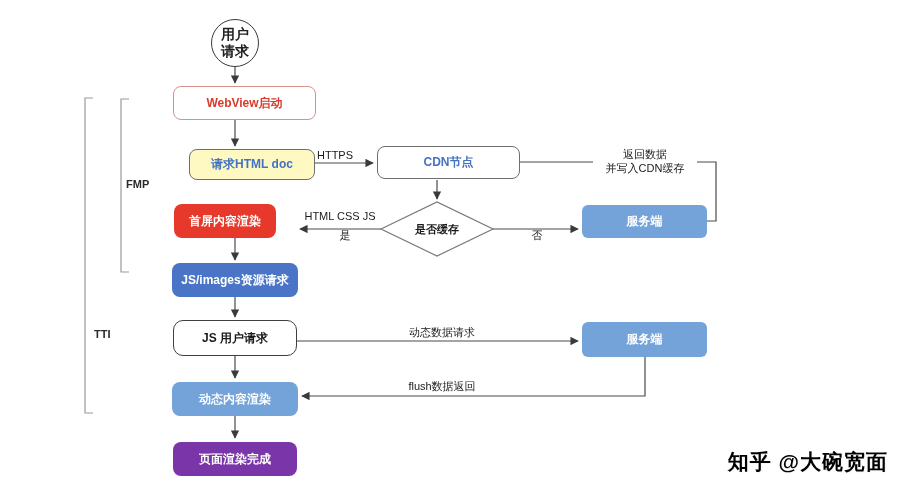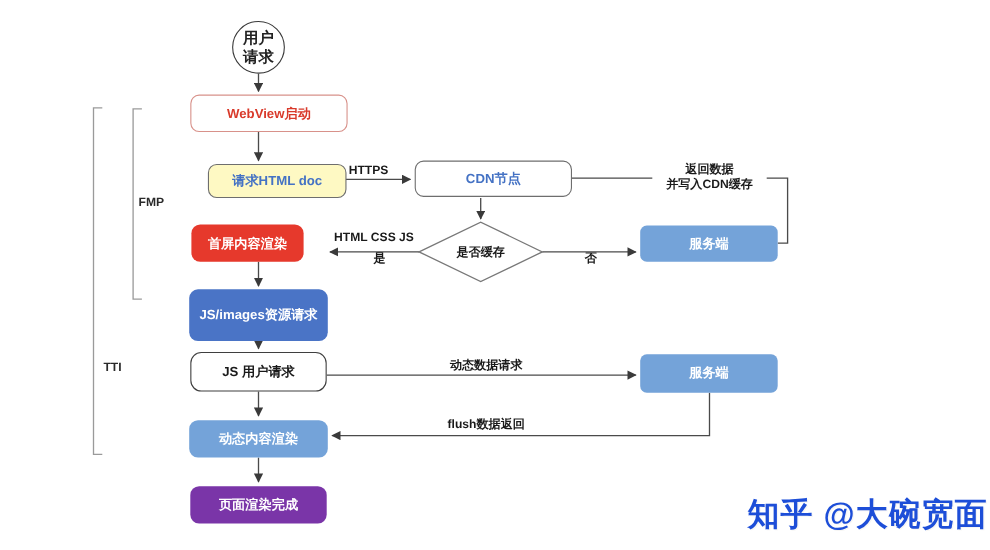--- a/index.html
+++ b/index.html
@@ -31,59 +31,59 @@
     border:1.5px solid #6e6e6e;color:var(--blue-text);
   }
   .node-firstscreen{
     left:174px;top:204px;width:102px;height:34px;background:var(--red-fill);color:#fff;
   }
   .node-server1{
     left:582px;top:205px;width:125px;height:33px;background:var(--lightblue-fill);
     color:#fff;border-radius:6px;
   }
   .node-jsimages{
-    left:172px;top:263px;width:126px;height:47px;background:var(--blue-fill);color:#fff;
+    left:172px;top:263px;width:126px;height:34px;background:var(--blue-fill);color:#fff;
   }
   .node-jsmount{
     left:173px;top:320px;width:124px;height:36px;background:#fff;
     border:1.5px solid #3f3f3f;color:#1a1a1a;border-radius:10px;
   }
   .node-server2{
     left:582px;top:322px;width:125px;height:35px;background:var(--lightblue-fill);
     color:#fff;border-radius:6px;
   }
   .node-dynrender{
     left:172px;top:382px;width:126px;height:34px;background:var(--lightblue-fill);color:#fff;
   }
   .node-complete{
     left:173px;top:442px;width:124px;height:34px;background:var(--purple-fill);color:#fff;
   }
   .diamond-label{
     position:absolute;z-index:2;left:397px;top:222px;width:80px;text-align:center;
     font-size:11px;font-weight:bold;color:#1a1a1a;
   }
   .edge-label{
-    position:absolute;z-index:2;font-size:11px;font-weight:bold;color:#1a1a1a;
+    position:absolute;z-index:2;font-size:11px;font-weight:normal;color:#1a1a1a;
     text-align:center;line-height:1.3;
   }
   .lbl-https{left:308px;top:148px;width:54px;}
   .lbl-htmlcssjs{left:303px;top:209px;width:74px;}
   .lbl-yes{left:335px;top:228px;width:20px;}
   .lbl-no{left:527px;top:228px;width:20px;}
   .lbl-return{left:593px;top:146px;width:104px;background:#fff;padding:1px 0;}
   .lbl-dynreq{left:398px;top:325px;width:88px;}
   .lbl-flush{left:398px;top:379px;width:88px;}
   .phase-label{
     position:absolute;z-index:2;font-size:11px;font-weight:bold;color:#2a2a2a;
   }
   .lbl-fmp{left:126px;top:178px;}
   .lbl-tti{left:94px;top:328px;}
   .watermark{
-    position:absolute;z-index:3;right:2px;top:448px;
-    font-size:29px;font-weight:bold;color:#1d4ed8;
+    position:absolute;z-index:3;right:12px;top:448px;
+    font-size:21px;font-weight:bold;color:#000000;
     text-shadow:1px 1px 0 #f7f6f4;letter-spacing:1px;white-space:nowrap;
   }
 </style>
 </head>
 <body>
 
 <div class="stage">
 
   <svg class="layer-svg" width="900" height="500" viewBox="0 0 900 500">
     <defs>

